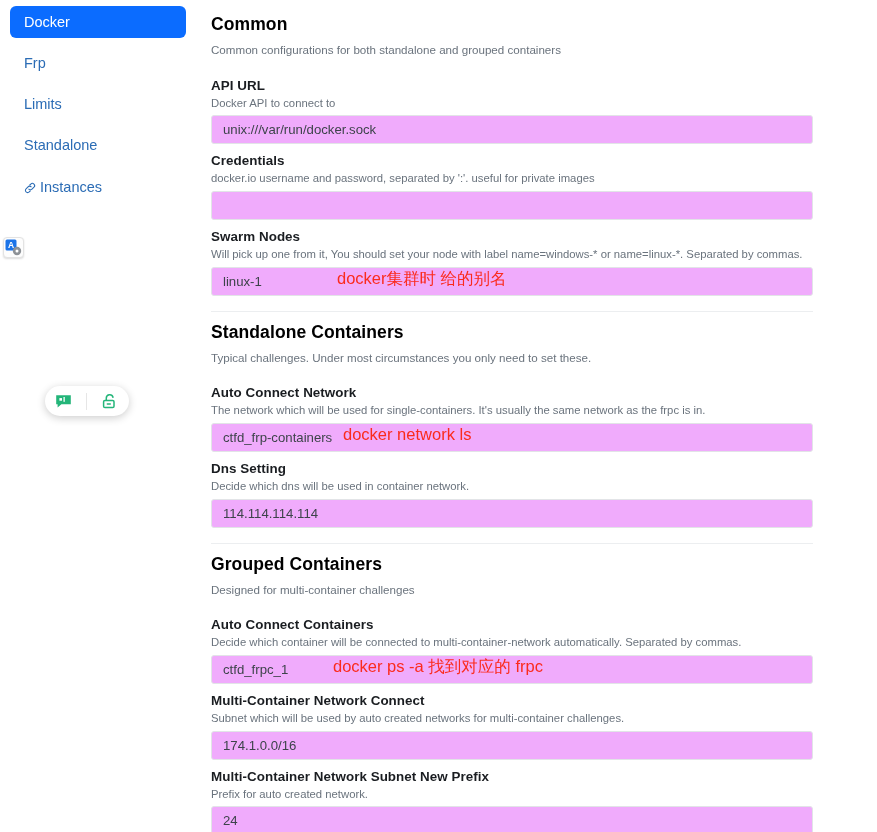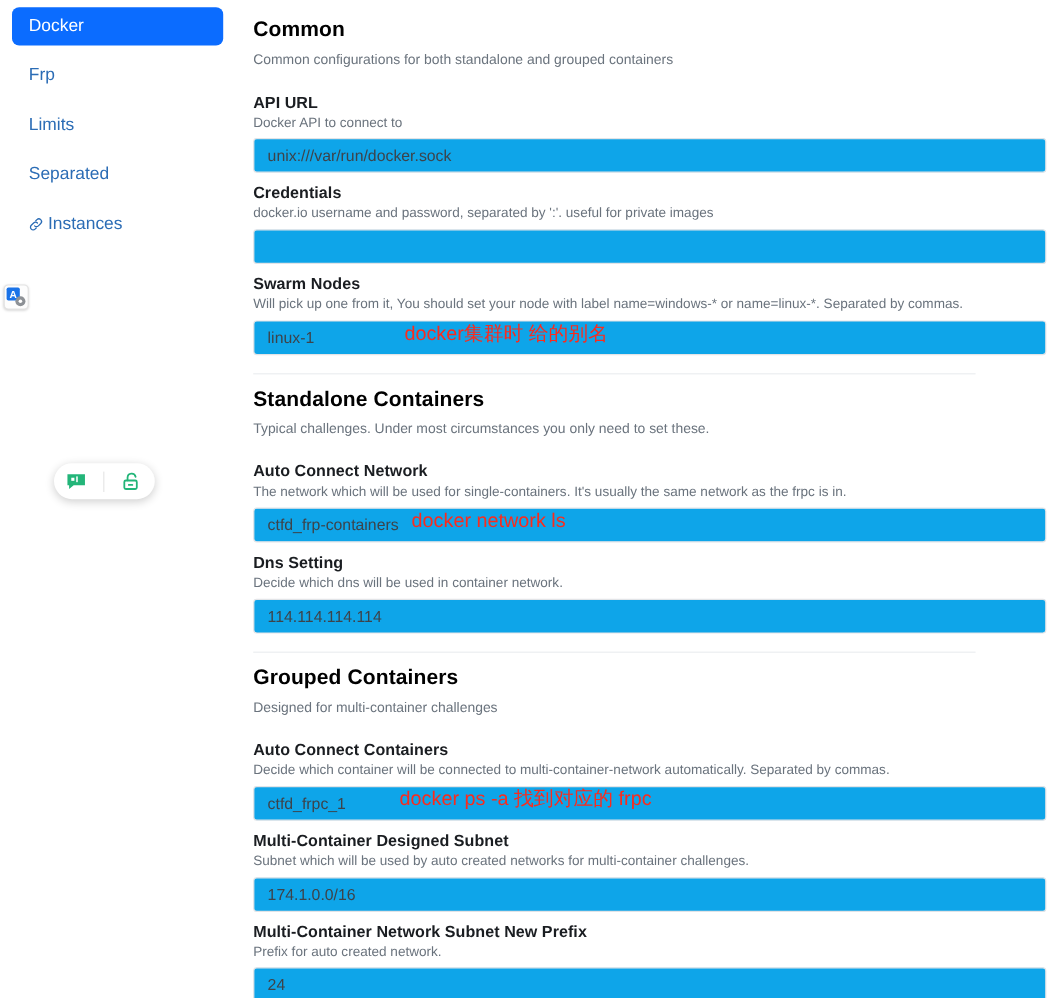--- a/index.html
+++ b/index.html
@@ -80,27 +80,27 @@
     letter-spacing: .05px;
   }
   .field-help {
     font-size: 11.3px;
     color: #6a737d;
     margin: 0 0 5px 0;
     line-height: 1.3;
   }
   .field-input {
     display: block;
-    width: 661px;
+    width: 602px;
     height: 29px;
     padding: 4px 11px;
     font-size: 13.2px;
     font-family: "Liberation Sans", "DejaVu Sans", sans-serif;
     color: #3d434a;
-    background: #0ea5e9;
+    background: #f0abfc;
     border: 1px solid #e2e4e7;
     border-radius: 3px;
     outline: none;
     line-height: 21px;
   }
   .field-input::placeholder { color: #b9bec4; }
 
   .divider {
     width: 602px;
     height: 1px;
@@ -146,21 +146,21 @@
 </head>
 <body>
 
 <div id="root">
 
   <nav class="sidebar">
     <div id="nav-list">
         <a class="nav-item active" href="#"><span>Docker</span></a>
         <a class="nav-item" href="#"><span>Frp</span></a>
         <a class="nav-item" href="#"><span>Limits</span></a>
-        <a class="nav-item" href="#"><span>Separated</span></a>
+        <a class="nav-item" href="#"><span>Standalone</span></a>
         <a class="nav-item" href="#"><span class="link-icon"><svg width="12" height="12" viewBox="0 0 14 14" aria-hidden="true">
               <path d="M5.6 8.4a2.6 2.6 0 0 0 3.7 0l2.3-2.3a2.6 2.6 0 1 0-3.7-3.7L6.8 3.5" fill="none" stroke="#2b6cb5" stroke-width="1.25" stroke-linecap="round"></path>
               <path d="M8.4 5.6a2.6 2.6 0 0 0-3.7 0L2.4 7.9a2.6 2.6 0 1 0 3.7 3.7l1.1-1.1" fill="none" stroke="#2b6cb5" stroke-width="1.25" stroke-linecap="round"></path>
             </svg></span><span>Instances</span></a>
       </div>
   </nav>
 
   <div class="translate-widget">
     <svg width="17" height="17" viewBox="0 0 17 17" aria-hidden="true">
       <rect x="0.5" y="0.5" width="11" height="11" rx="1.5" fill="#1a73e8"></rect>
@@ -206,21 +206,21 @@
       <div class="divider"></div>
       <div class="section-title">Grouped Containers</div>
       <div class="section-desc">Designed for multi-container challenges</div>
       <div class="field">
         <div class="field-label">Auto Connect Containers</div>
         <div class="field-help">Decide which container will be connected to multi-container-network automatically. Separated by commas.</div>
         <input type="text" class="field-input" value="ctfd_frpc_1" placeholder="" style="">
         <div class="annotation" style="left: 122px; bottom: 9px;">docker ps -a 找到对应的 frpc</div>
       </div>
       <div class="field">
-        <div class="field-label">Multi-Container Designed Subnet</div>
+        <div class="field-label">Multi-Container Network Connect</div>
         <div class="field-help">Subnet which will be used by auto created networks for multi-container challenges.</div>
         <input type="text" class="field-input" value="174.1.0.0/16" placeholder="" style="">
       </div>
       <div class="field">
         <div class="field-label">Multi-Container Network Subnet New Prefix</div>
         <div class="field-help">Prefix for auto created network.</div>
         <input type="text" class="field-input" value="24" placeholder="" style="">
       </div>
     </main>
 

